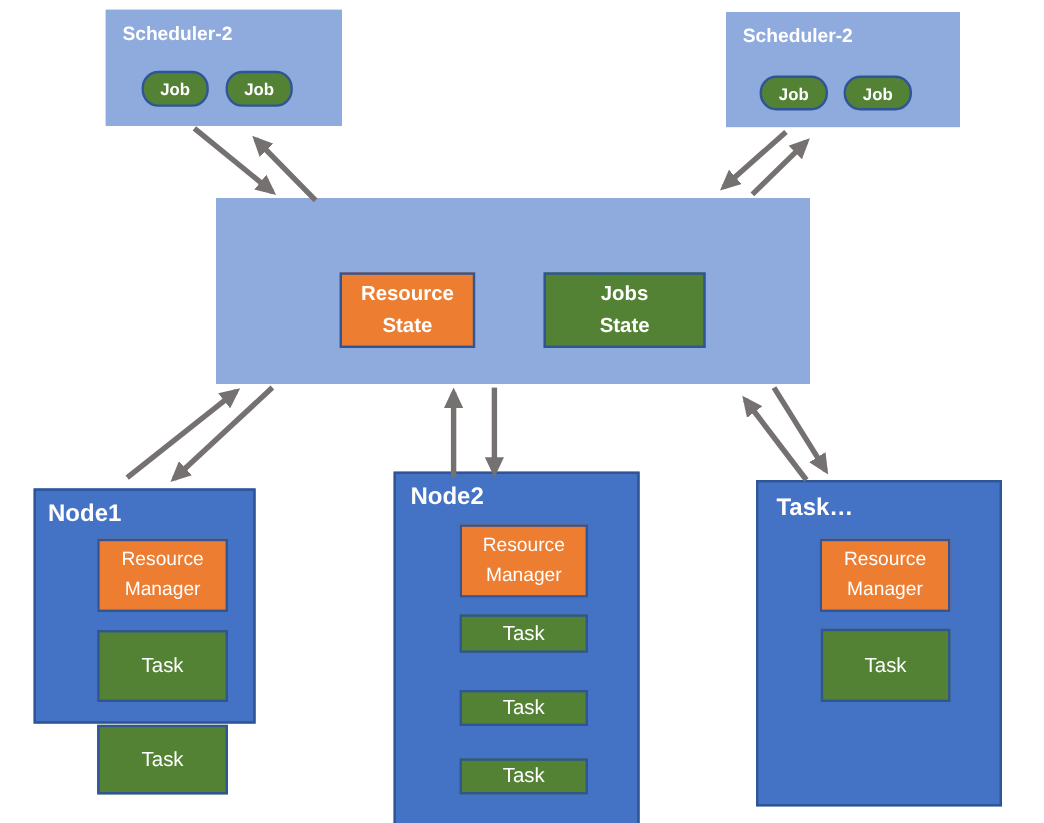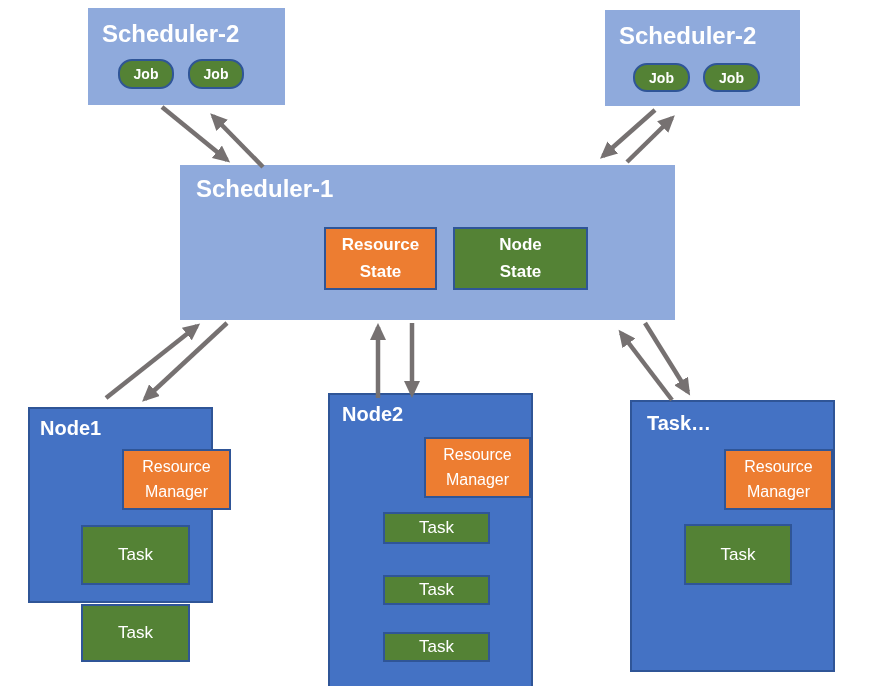--- a/index.html
+++ b/index.html
@@ -9,35 +9,35 @@
     height: 686px;
     background: #ffffff;
     overflow: hidden;
     font-family: "Liberation Sans", sans-serif;
   }
   .box { position: absolute; box-sizing: border-box; }
 
   
   .light-blue { background: var(--light-blue, #8FAADC); }
   .node-blue  { background: var(--node-blue, #4472C4); border: 2px solid var(--border-blue, #2F5597); }
-  .orange-box { background: var(--orange, #ED7D31); border: 2px solid var(--border-blue, #2F5597); margin-left: 41px; }
+  .orange-box { background: var(--orange, #ED7D31); border: 2px solid var(--border-blue, #2F5597); }
   .green-box  { background: var(--green, #548235);  border: 2px solid var(--border-blue, #2F5597); }
 
   .inner {
     display: flex; align-items: center; justify-content: center;
     color: #ffffff; text-align: center;
   }
   .two-line { white-space: pre-line; line-height: 1.55; }
 
   .title { position: absolute; color: #ffffff; font-weight: bold; }
 
   
   #scheduler2-left  { left: 88px;  top: 8px;  width: 197px; height: 97px; }
   #scheduler2-right { left: 605px; top: 10px; width: 195px; height: 96px; }
-  .sched2-title { left: 14px; top: 12px; font-size: 24px; }
+  .sched2-title { left: 14px; top: 12px; font-size: 16px; }
   .job { font-size: 14px; font-weight: bold; border-radius: 14px; }
   #scheduler2-left  .job-1 { left: 30px; top: 51px; width: 56px; height: 30px; }
   #scheduler2-left  .job-2 { left: 100px; top: 51px; width: 56px; height: 30px; }
   #scheduler2-right .job-1 { left: 28px; top: 53px; width: 57px; height: 29px; }
   #scheduler2-right .job-2 { left: 98px; top: 53px; width: 57px; height: 29px; }
 
   
   #scheduler1 { left: 180px; top: 165px; width: 495px; height: 155px; }
   #scheduler1 .title { left: 16px; top: 10px; font-size: 24px; }
   #resource-state { left: 103px; top: 62px; width: 113px; height: 63px; font-size: 17px; font-weight: bold; }
@@ -83,24 +83,23 @@
     <div class="box green-box inner job job-2">Job</div>
   </div>
 
   <div class="box light-blue" id="scheduler2-right">
     <div class="title sched2-title">Scheduler-2</div>
     <div class="box green-box inner job job-1">Job</div>
     <div class="box green-box inner job job-2">Job</div>
   </div>
 
   <div class="box light-blue" id="scheduler1">
-    <div class="title">Scheduler-1</div>
     <div class="box orange-box inner two-line" id="resource-state">Resource
 State</div>
-    <div class="box green-box inner two-line" id="jobs-state">Node
+    <div class="box green-box inner two-line" id="jobs-state">Jobs
 State</div>
   </div>
 
   <div class="box node-blue" id="node1">
     <div class="title node-title">Node1</div>
     <div class="box orange-box inner two-line rm">Resource
 Manager</div>
     <div class="box green-box inner task task-1">Task</div>
     <div class="box green-box inner task task-2">Task</div>
   </div>

